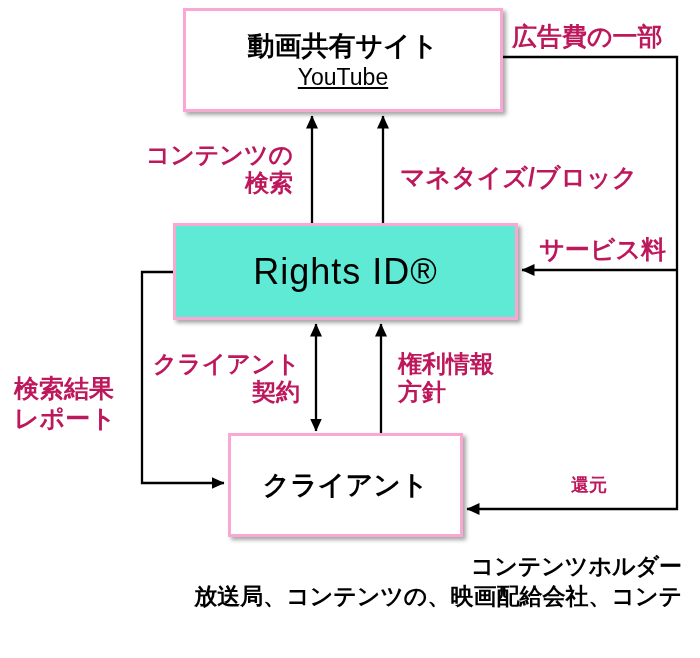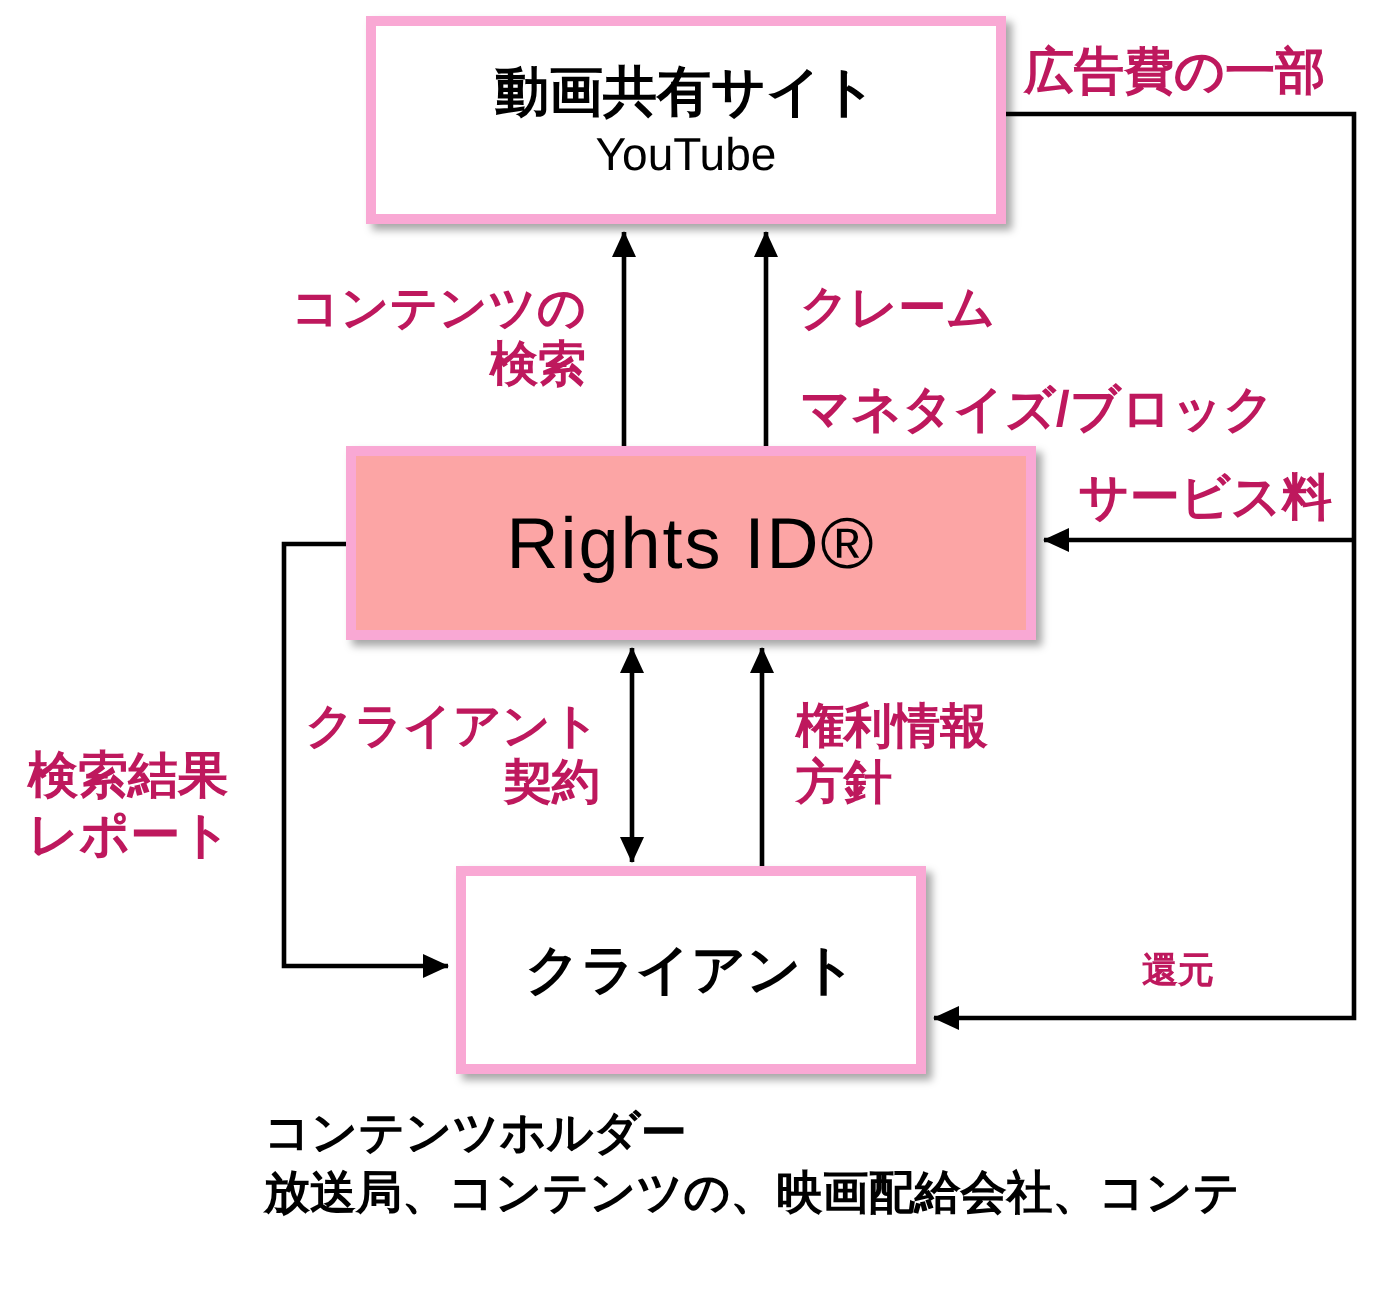--- a/index.html
+++ b/index.html
@@ -17,34 +17,34 @@
   }
   #wires {
     position: absolute;
     left: 0; top: 0;
     width: 700px; height: 658px;
     z-index: 1;
   }
   .node {
     position: absolute;
     box-sizing: border-box;
-    border: 5px solid #f9a8d4;
+    border: 3px solid #f9a8d4;
     background: #ffffff;
     box-shadow: 3px 3px 4px rgba(0,0,0,0.35);
     display: flex;
     flex-direction: column;
     align-items: center;
     justify-content: center;
     z-index: 2;
     text-align: center;
     color: #000000;
   }
   #youtube-box { left: 183px; top: 8px; width: 320px; height: 104px; }
   #youtube-box .node-title { font-size: 27px; font-weight: bold; line-height: 33px; }
-  #youtube-box .node-subtitle { font-size: 23px; font-weight: normal; line-height: 28px; }
+  #youtube-box .node-subtitle { font-size: 23px; font-weight: normal; line-height: 28px; text-decoration: underline; }
   #rights-box { left: 173px; top: 223px; width: 345px; height: 97px; }
   #rights-box .node-title { font-size: 36px; font-weight: normal; letter-spacing: 1px; }
   #client-box { left: 228px; top: 433px; width: 235px; height: 104px; }
   #client-box .node-title { font-size: 27px; font-weight: bold; }
   .edge-label {
     position: absolute;
     z-index: 2;
     color: #be185d;
     font-weight: bold;
     font-size: 24px;
@@ -55,28 +55,28 @@
   #label-content-search{ left: 140px; top: 141px; width: 153px; text-align: right; }
   #label-claim         { left: 400px; top: 141px; text-align: left; }
   #label-claim .sub    { font-size: 25px; line-height: 25px; margin-top: 24px; }
   #label-service-fee   { left: 530px; top: 235px; width: 136px; text-align: right; font-size: 25px; }
   #label-search-report { left: 14px;  top: 357px; font-size: 25px; line-height: 30px; text-align: left; margin-top: 16px; }
   #label-client-contract{ left: 147px; top: 350px; width: 153px; text-align: right; }
   #label-rights-info   { left: 398px; top: 350px; text-align: left; }
   #label-return        { left: 571px; top: 471px; font-size: 18px; }
   #footnote {
     position: absolute;
-    left: 132px; top: 551px;
+    left: 157px; top: 551px;
     width: 525px;
     z-index: 2;
     color: #000000;
     font-weight: bold;
     font-size: 23px;
     line-height: 30px;
-    text-align: left;
+    text-align: right;
     white-space: nowrap;
   }
 </style>
 </head>
 <body>
 
 <div id="diagram">
 
   <svg id="wires" viewBox="0 0 700 658" xmlns="http://www.w3.org/2000/svg">
     <defs>
@@ -96,37 +96,36 @@
       <path d="M677,270 L522,270" marker-end="url(#arrow)"></path>
       <path d="M174,272 L142,272 L142,483 L224,483" marker-end="url(#arrow)"></path>
     </g>
   </svg>
 
   <div class="node" id="youtube-box">
     <div class="node-title">動画共有サイト</div>
     <div class="node-subtitle">YouTube</div>
   </div>
 
-  <div class="node" id="rights-box" style="background-color: #fca5a5;">
+  <div class="node" id="rights-box" style="background-color: #5eead4;">
     <div class="node-title">Rights ID®</div>
   </div>
 
   <div class="node" id="client-box">
     <div class="node-title">クライアント</div>
   </div>
 
   <div class="edge-label" id="label-ad-fee">広告費の一部</div>
 
   <div class="edge-label" id="label-content-search">
     <div>コンテンツの</div>
     <div>検索</div>
   </div>
 
   <div class="edge-label" id="label-claim">
-    <div>クレーム</div>
     <div class="sub">マネタイズ/ブロック</div>
   </div>
 
   <div class="edge-label" id="label-service-fee">サービス料</div>
 
   <div class="edge-label" id="label-search-report">
     <div>検索結果</div>
     <div>レポート</div>
   </div>
 

